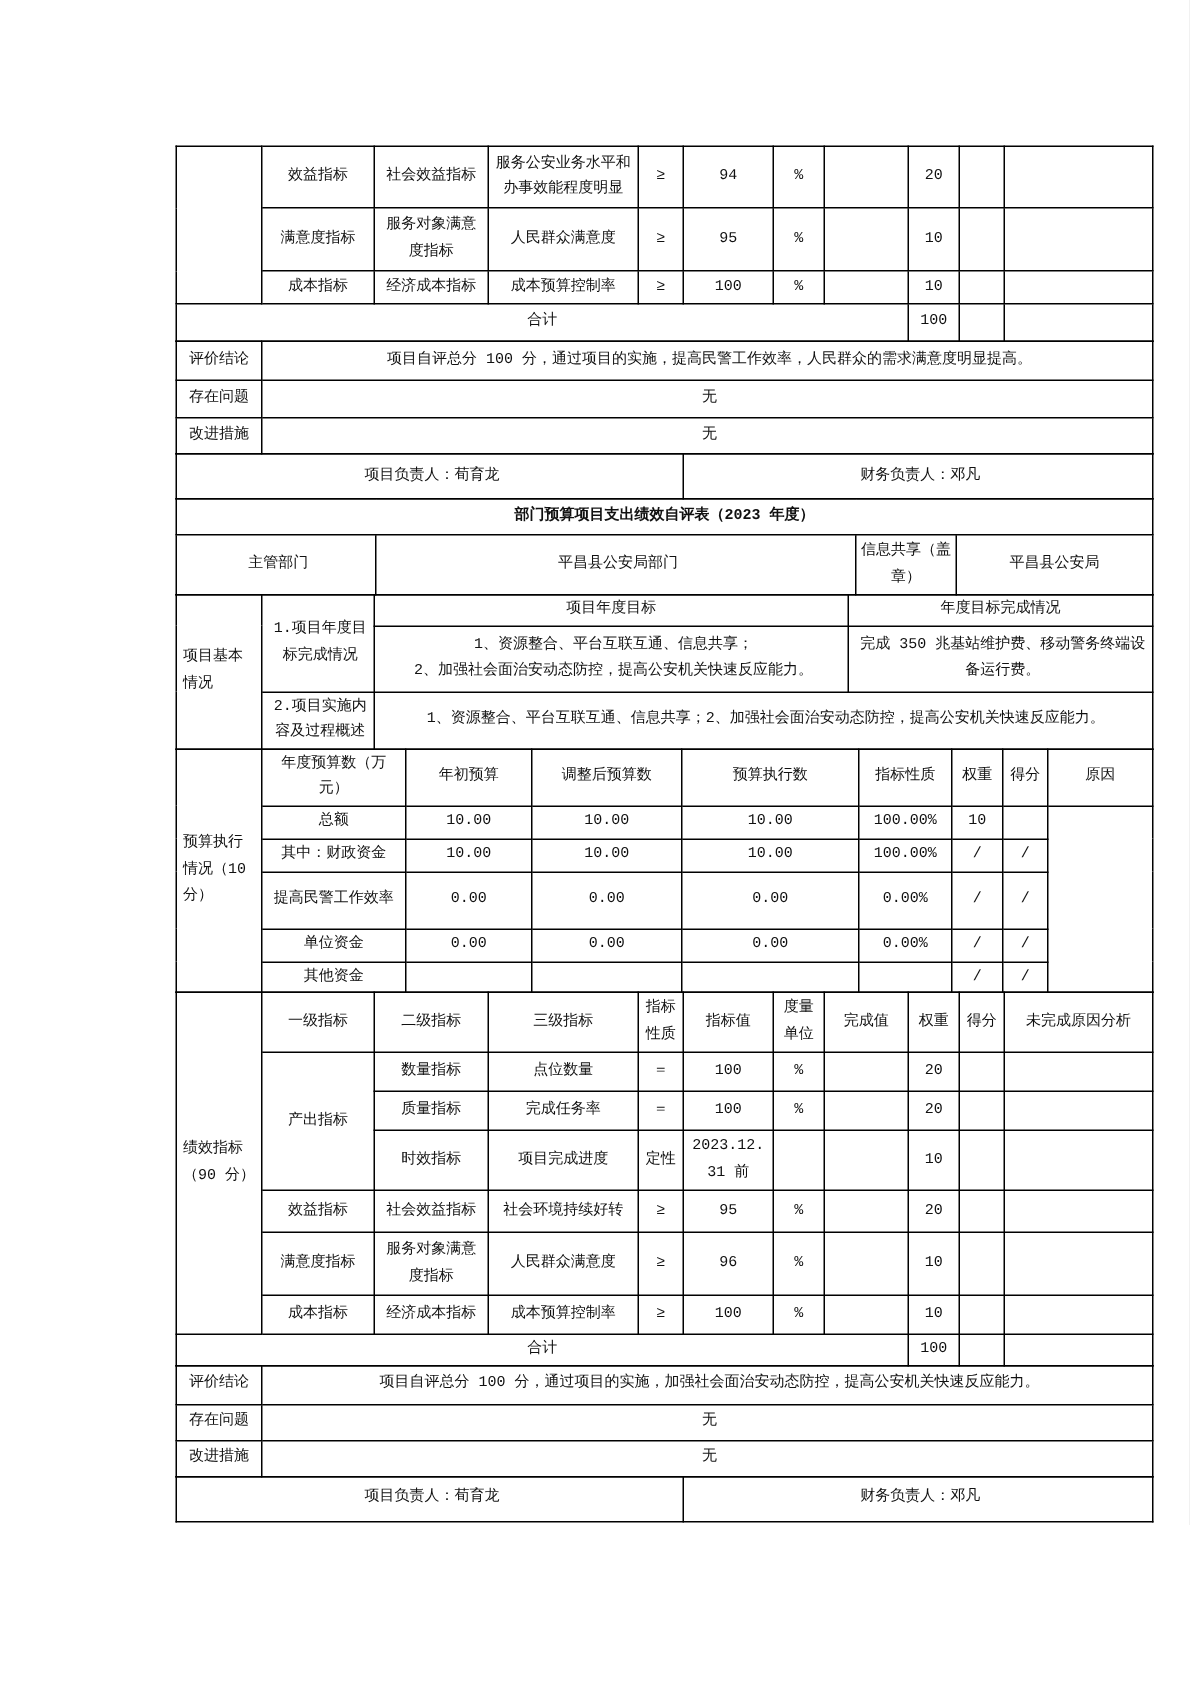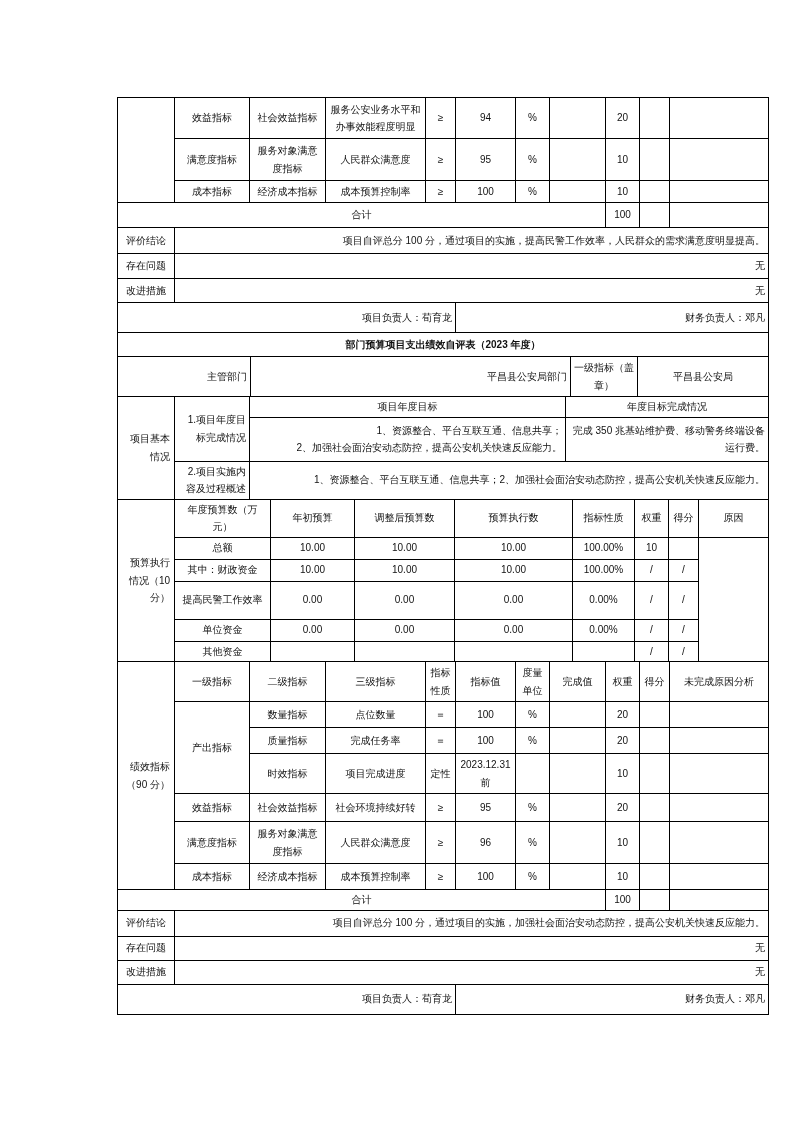--- a/index.html
+++ b/index.html
@@ -1,28 +1,28 @@
 <!DOCTYPE html>
 <html><head>
 <meta charset="utf-8">
 <style>
   html,body{margin:0;padding:0;background:#e8e8e8;}
   .page{position:relative;width:793px;height:1122px;background:#ffffff;margin:0 auto;
-        font-family:Liberation Sans, sans-serif;color:#111;overflow:hidden;}
+        font-family:Liberation Mono, monospace;color:#111;overflow:hidden;}
   .tbl{position:absolute;left:117px;width:651px;}
   .t1{top:97px;}
   .t2{top:332px;}
   table{border-collapse:collapse;table-layout:fixed;width:651px;}
   table + table{margin-top:-1px;}
   td{border:1px solid #000;font-size:10px;line-height:1.75;padding:1px 3px;
      text-align:center;vertical-align:middle;word-break:break-all;overflow:hidden;}
-  .txt{text-align:right;padding-left:6px;}
+  .txt{text-align:center;padding-left:6px;}
   .pre{white-space:pre-line;}
   .title{font-weight:bold;font-size:10px;}
-  .vlbl{text-align:right;padding:1px 4px;margin-top:16px;}
+  .vlbl{text-align:left;padding:1px 4px;margin-top:16px;}
   .pageno{position:absolute;left:0;width:793px;top:1040px;text-align:center;
           font-size:11px;color:#111;}
 </style>
 </head>
 <body>
 
 <div class="page">
 
   <div class="tbl t1">
     <table>
@@ -127,21 +127,21 @@
           <col style="width:67px">
           <col style="width:131px">
         </colgroup>
       <tbody>
           <tr style="height:24px">
         <td colspan="4" class="title">部门预算项目支出绩效自评表（2023 年度）</td>
       </tr>
       <tr style="height:40px">
         <td class="txt">主管部门</td>
         <td class="txt">平昌县公安局部门</td>
-        <td>一级指标（盖章）</td>
+        <td>信息共享（盖章）</td>
         <td>平昌县公安局</td>
       </tr>
     </tbody>
       </table>
     <table>
       <colgroup>
           <col style="width:57px">
           <col style="width:75px">
           <col style="width:316px">
           <col style="width:203px">

